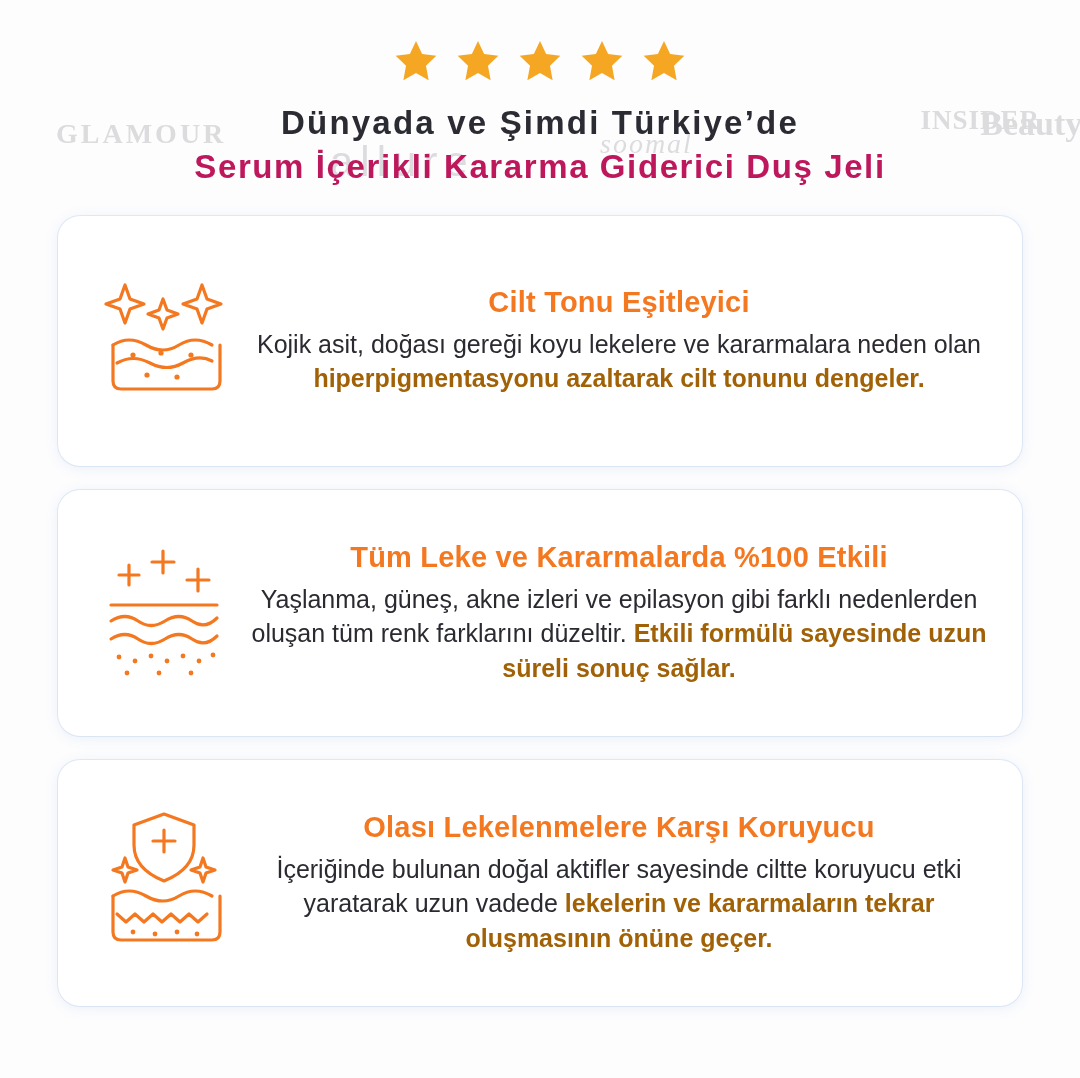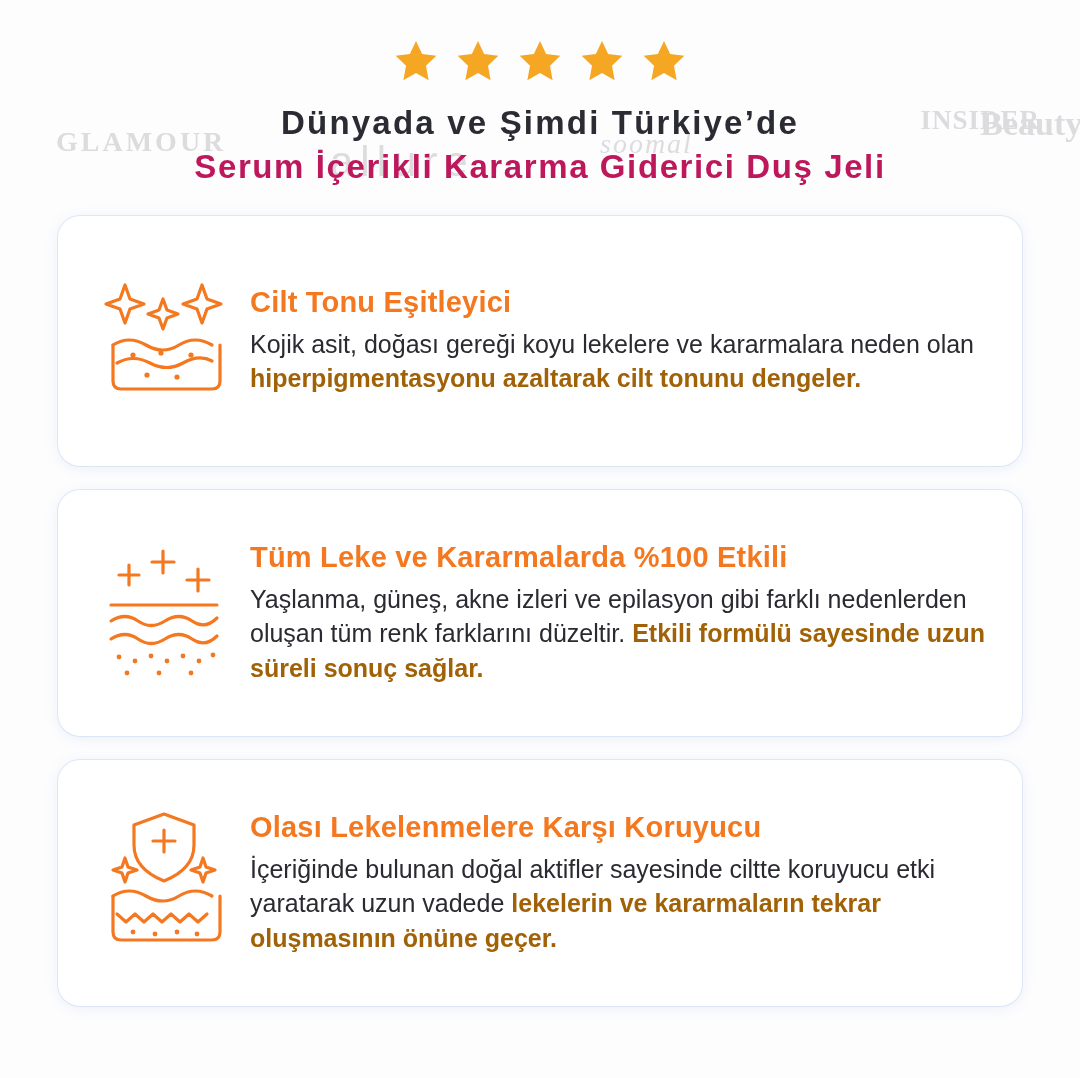--- a/index.html
+++ b/index.html
@@ -62,21 +62,21 @@
     pointer-events: none;
     z-index: 0;
   }
   .press span {
     position: absolute;
     color: #dcdcdf;
     white-space: nowrap;
     user-select: none;
   }
   .press .glamour {
-    left: 56px; top: 24px;
+    left: 56px; top: 16px;
     font-size: 28px;
     font-weight: 800;
     letter-spacing: 3px;
     font-family: "Liberation Serif", serif;
   }
   .press .allure {
     left: 330px; top: 36px;
     font-size: 42px;
     font-weight: 300;
     letter-spacing: 7px;
@@ -105,20 +105,21 @@
   }
   .headline-text { position: relative; z-index: 2; }
 
   
   .cards {
     margin-top: 26px;
     padding: 0 58px;
     display: flex;
     flex-direction: column;
     gap: 24px;
+    text-align: center;
   }
   .card {
     background: #ffffff;
     border-radius: 22px;
     box-shadow: 0 2px 14px rgba(70, 110, 190, 0.10),
                 0 0 0 1px rgba(225, 235, 248, 0.9);
     display: flex;
     align-items: center;
     padding: 26px 34px 26px 26px;
     min-height: 250px;

